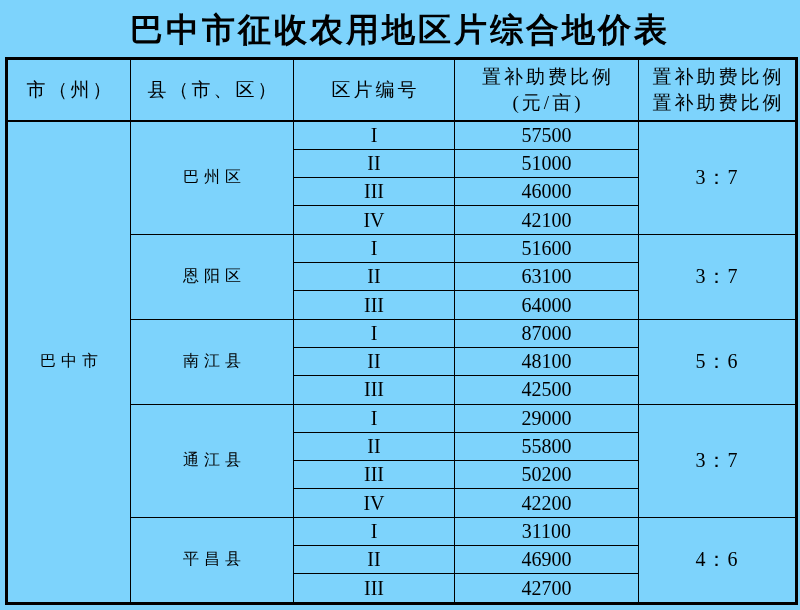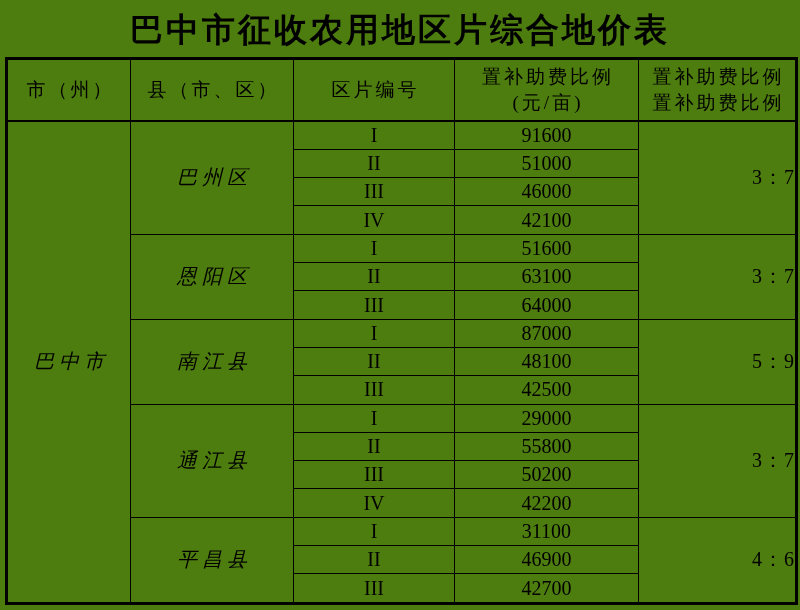--- a/index.html
+++ b/index.html
@@ -9,21 +9,21 @@
     height: 610px;
     background: #ffffff;
     color: #000000;
     font-family: "Liberation Serif", "DejaVu Serif", serif;
     overflow: hidden;
   }
   .page {
     position: relative;
     width: 800px;
     height: 610px;
-    background: #4d7c0f;
+    background: #7dd3fc;
   }
   .doc-title {
     position: absolute;
     top: 8px;
     left: 0;
     width: 800px;
     text-align: center;
     font-size: 33px;
     font-weight: bold;
     letter-spacing: 3px;
@@ -57,34 +57,32 @@
     letter-spacing: 3px;
     text-indent: 3px;
     border-bottom: 2.5px solid #000;
     line-height: 1.35;
   }
   .price-table thead th .hline {
     display: block;
   }
   td.city-cell,
   td.county-cell {
-    font-size: 20px;
+    font-size: 16px;
     letter-spacing: 5px;
     text-indent: 5px;
-    font-style: italic;
   }
   td.zone-cell,
   td.price-cell,
   td.ratio-cell {
     font-size: 20px;
     font-family: "Liberation Serif", "DejaVu Serif", serif;
   }
   td.ratio-cell {
     letter-spacing: 1px;
-    text-align: right;
   }
 </style>
 </head>
 <body>
 
 <div class="page">
 
   <div class="doc-title">巴中市征收农用地区片综合地价表</div>
 
   <table class="price-table">
@@ -114,21 +112,21 @@
           <span class="hline">置补助费比例</span>
           <span class="hline">置补助费比例</span>
         </th>
       </tr>
     </thead>
     <tbody>
         <tr>
           <td class="city-cell" rowspan="17">巴中市</td>
           <td class="county-cell" rowspan="4">巴州区</td>
           <td class="zone-cell">I</td>
-          <td class="price-cell">91600</td>
+          <td class="price-cell">57500</td>
           <td class="ratio-cell" rowspan="4">3：7</td>
         </tr>
         <tr>
           <td class="zone-cell">II</td>
           <td class="price-cell">51000</td>
         </tr>
         <tr>
           <td class="zone-cell">III</td>
           <td class="price-cell">46000</td>
         </tr>
@@ -147,21 +145,21 @@
           <td class="price-cell">63100</td>
         </tr>
         <tr>
           <td class="zone-cell">III</td>
           <td class="price-cell">64000</td>
         </tr>
         <tr>
           <td class="county-cell" rowspan="3">南江县</td>
           <td class="zone-cell">I</td>
           <td class="price-cell">87000</td>
-          <td class="ratio-cell" rowspan="3">5：9</td>
+          <td class="ratio-cell" rowspan="3">5：6</td>
         </tr>
         <tr>
           <td class="zone-cell">II</td>
           <td class="price-cell">48100</td>
         </tr>
         <tr>
           <td class="zone-cell">III</td>
           <td class="price-cell">42500</td>
         </tr>
         <tr>

